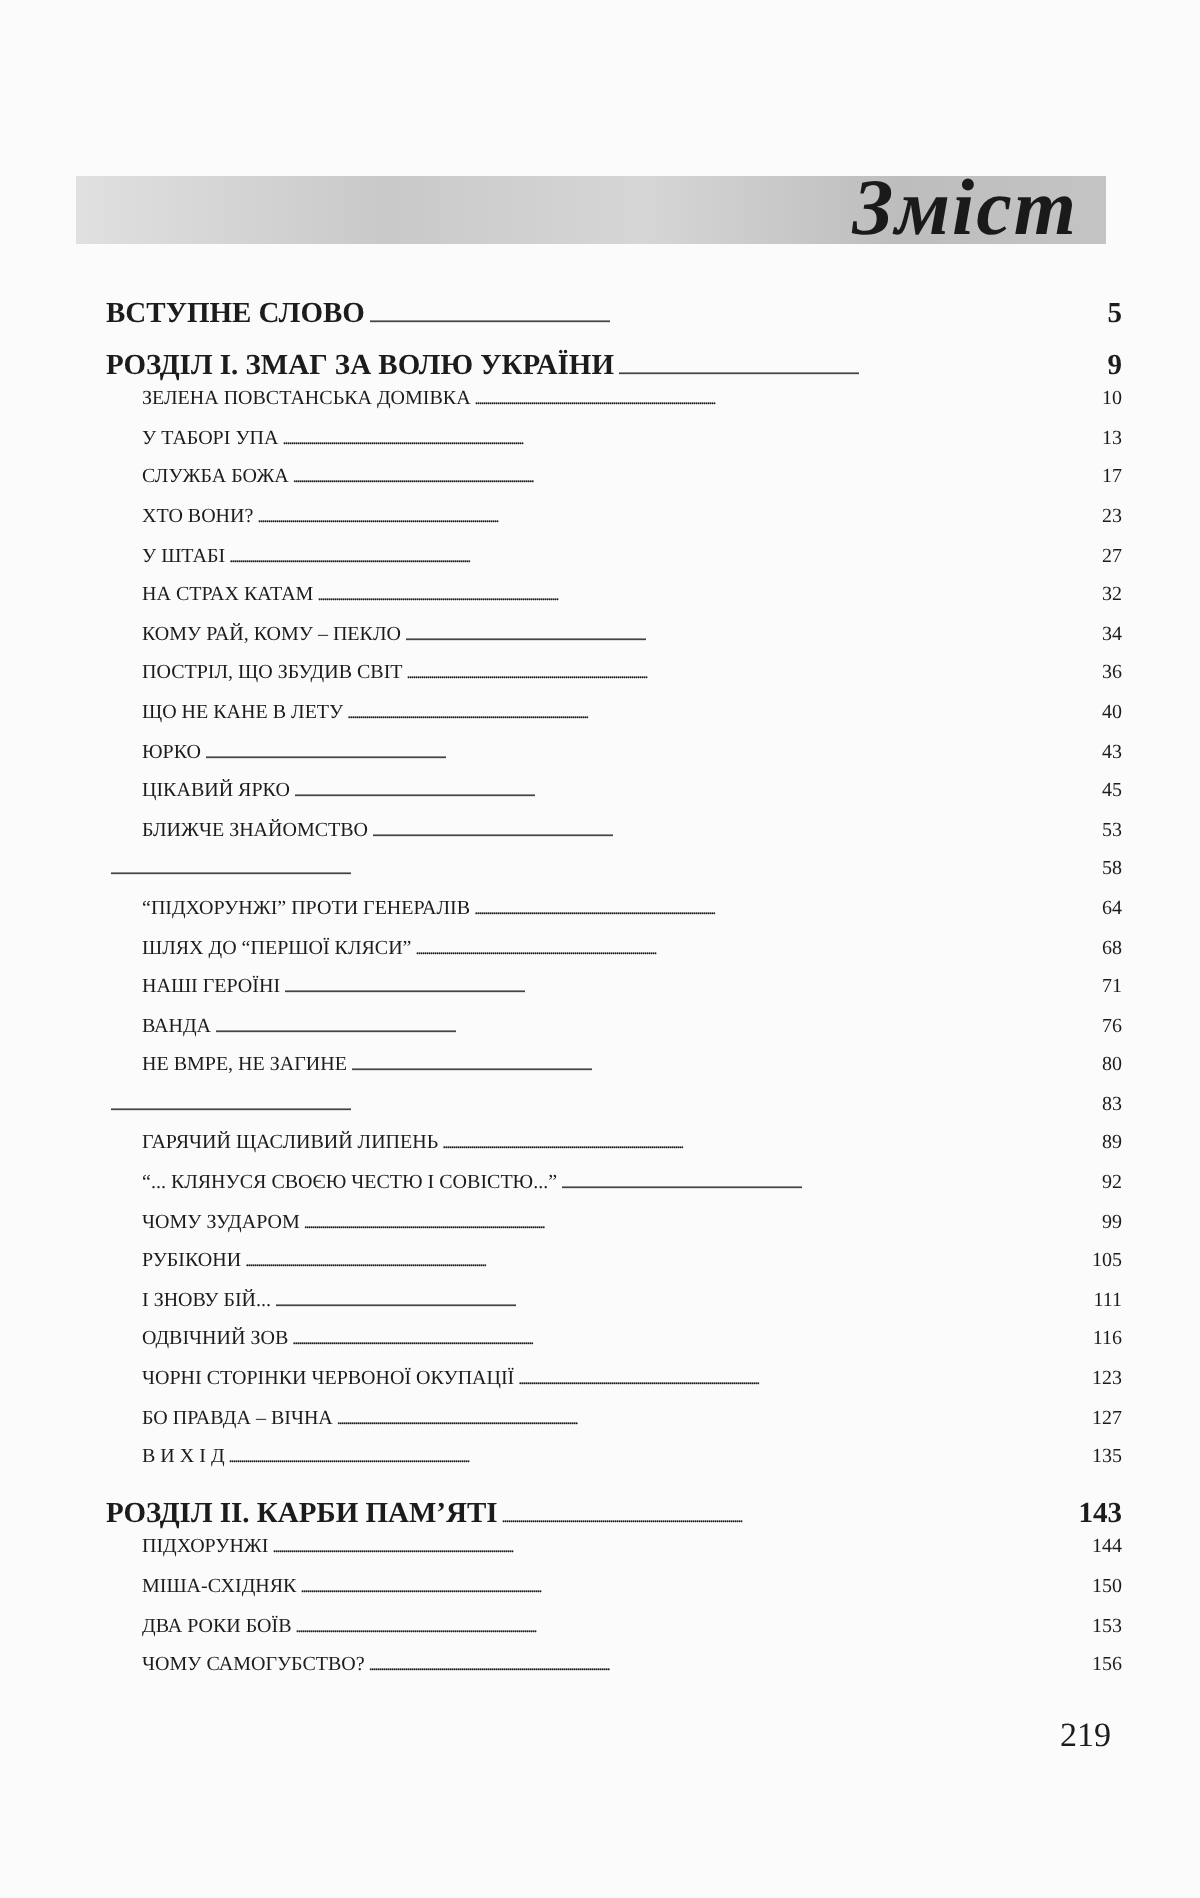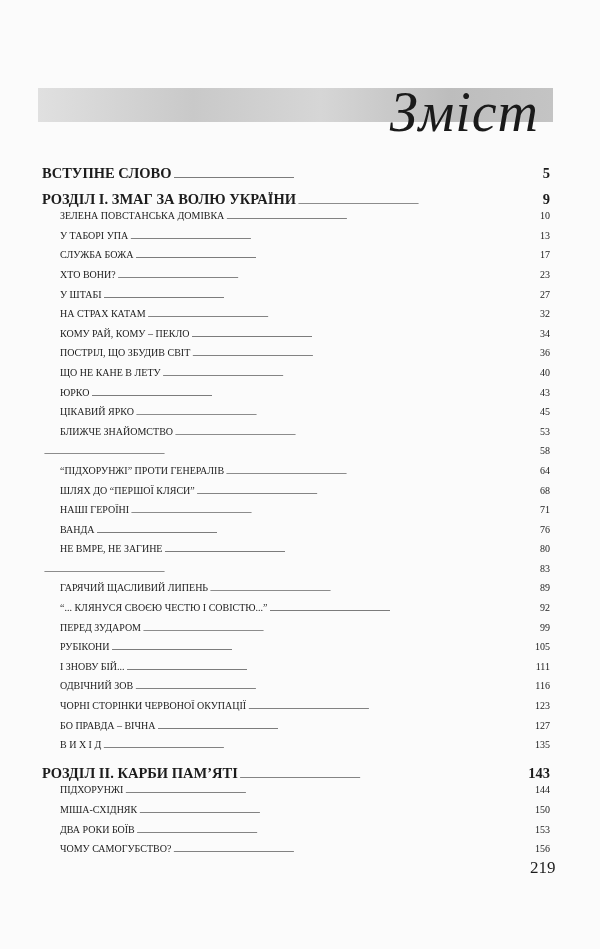--- a/index.html
+++ b/index.html
@@ -1,22 +1,22 @@
 <!DOCTYPE html>
 <html><head>
 <meta charset="utf-8">
 <style>
   html, body { margin:0; padding:0; }
   body { width:600px; height:949px; background:#fbfbfb; position:relative; overflow:hidden;
          font-family:"Liberation Serif","DejaVu Serif",serif; color:#1c1c1c; }
   .banner { position:absolute; left:38px; top:88px; width:515px; height:34px;
             background: linear-gradient(90deg,#e0e0e0 0%,#c9c9c9 30%,#d6d6d6 55%,#bdbdbd 80%,#c4c4c4 100%); }
-  .banner-title { position:absolute; right:14px; top:-8px; font-size:56px; font-style:italic; font-weight:normal;
+  .banner-title { position:absolute; right:14px; top:-8px; font-size:40px; font-style:italic; font-weight:bold;
                   color:#1a1a1a; letter-spacing:1px; }
-  .toc { position:absolute; left:42px; top:149px; width:508px;margin-top:16px; }
+  .toc { position:absolute; left:53px; top:149px; width:508px; }
   .row { display:flex; align-items:baseline; height:19.6px; font-size:10px; white-space:nowrap; }
   .row.bold { font-weight:bold; font-size:14.5px; }
   .row.indent .label { padding-left:18px; }
   .row.gap { margin-top:6px; }
   .dots { flex:1; overflow:hidden; margin:0 2px; }
   .dots::before { content:". . . . . . . . . . . . . . . . . . . . . . . . . . . . . . . . . . . . . . . . . . . . . . . . . . . . . . . . . . . . . . . . . . . . . . . . . . . . . . . . . . . . . . . . . . . . . . . . . . . . . . . . . . . . . . . . . . . . . . . . ";
                   font-size:8px; letter-spacing:-1.5px; font-weight:normal; }
   .page { text-align:right; min-width:14px; }
   .folio { position:absolute; left:530px; top:858px; font-size:17px; }
 </style>
@@ -135,21 +135,21 @@
       <span class="label">ГАРЯЧИЙ ЩАСЛИВИЙ ЛИПЕНЬ</span>
       <span class="dots"></span>
       <span class="page">89</span>
     </div>
     <div class="row indent">
       <span class="label">“... КЛЯНУСЯ СВОЄЮ ЧЕСТЮ І СОВІСТЮ...”</span>
       <span class="dots"></span>
       <span class="page">92</span>
     </div>
     <div class="row indent">
-      <span class="label">ПЕРЕД ЗУДАРОМ</span>
+      <span class="label">ЧОМУ ЗУДАРОМ</span>
       <span class="dots"></span>
       <span class="page">99</span>
     </div>
     <div class="row indent">
       <span class="label">РУБІКОНИ</span>
       <span class="dots"></span>
       <span class="page">105</span>
     </div>
     <div class="row indent">
       <span class="label">І ЗНОВУ БІЙ...</span>

